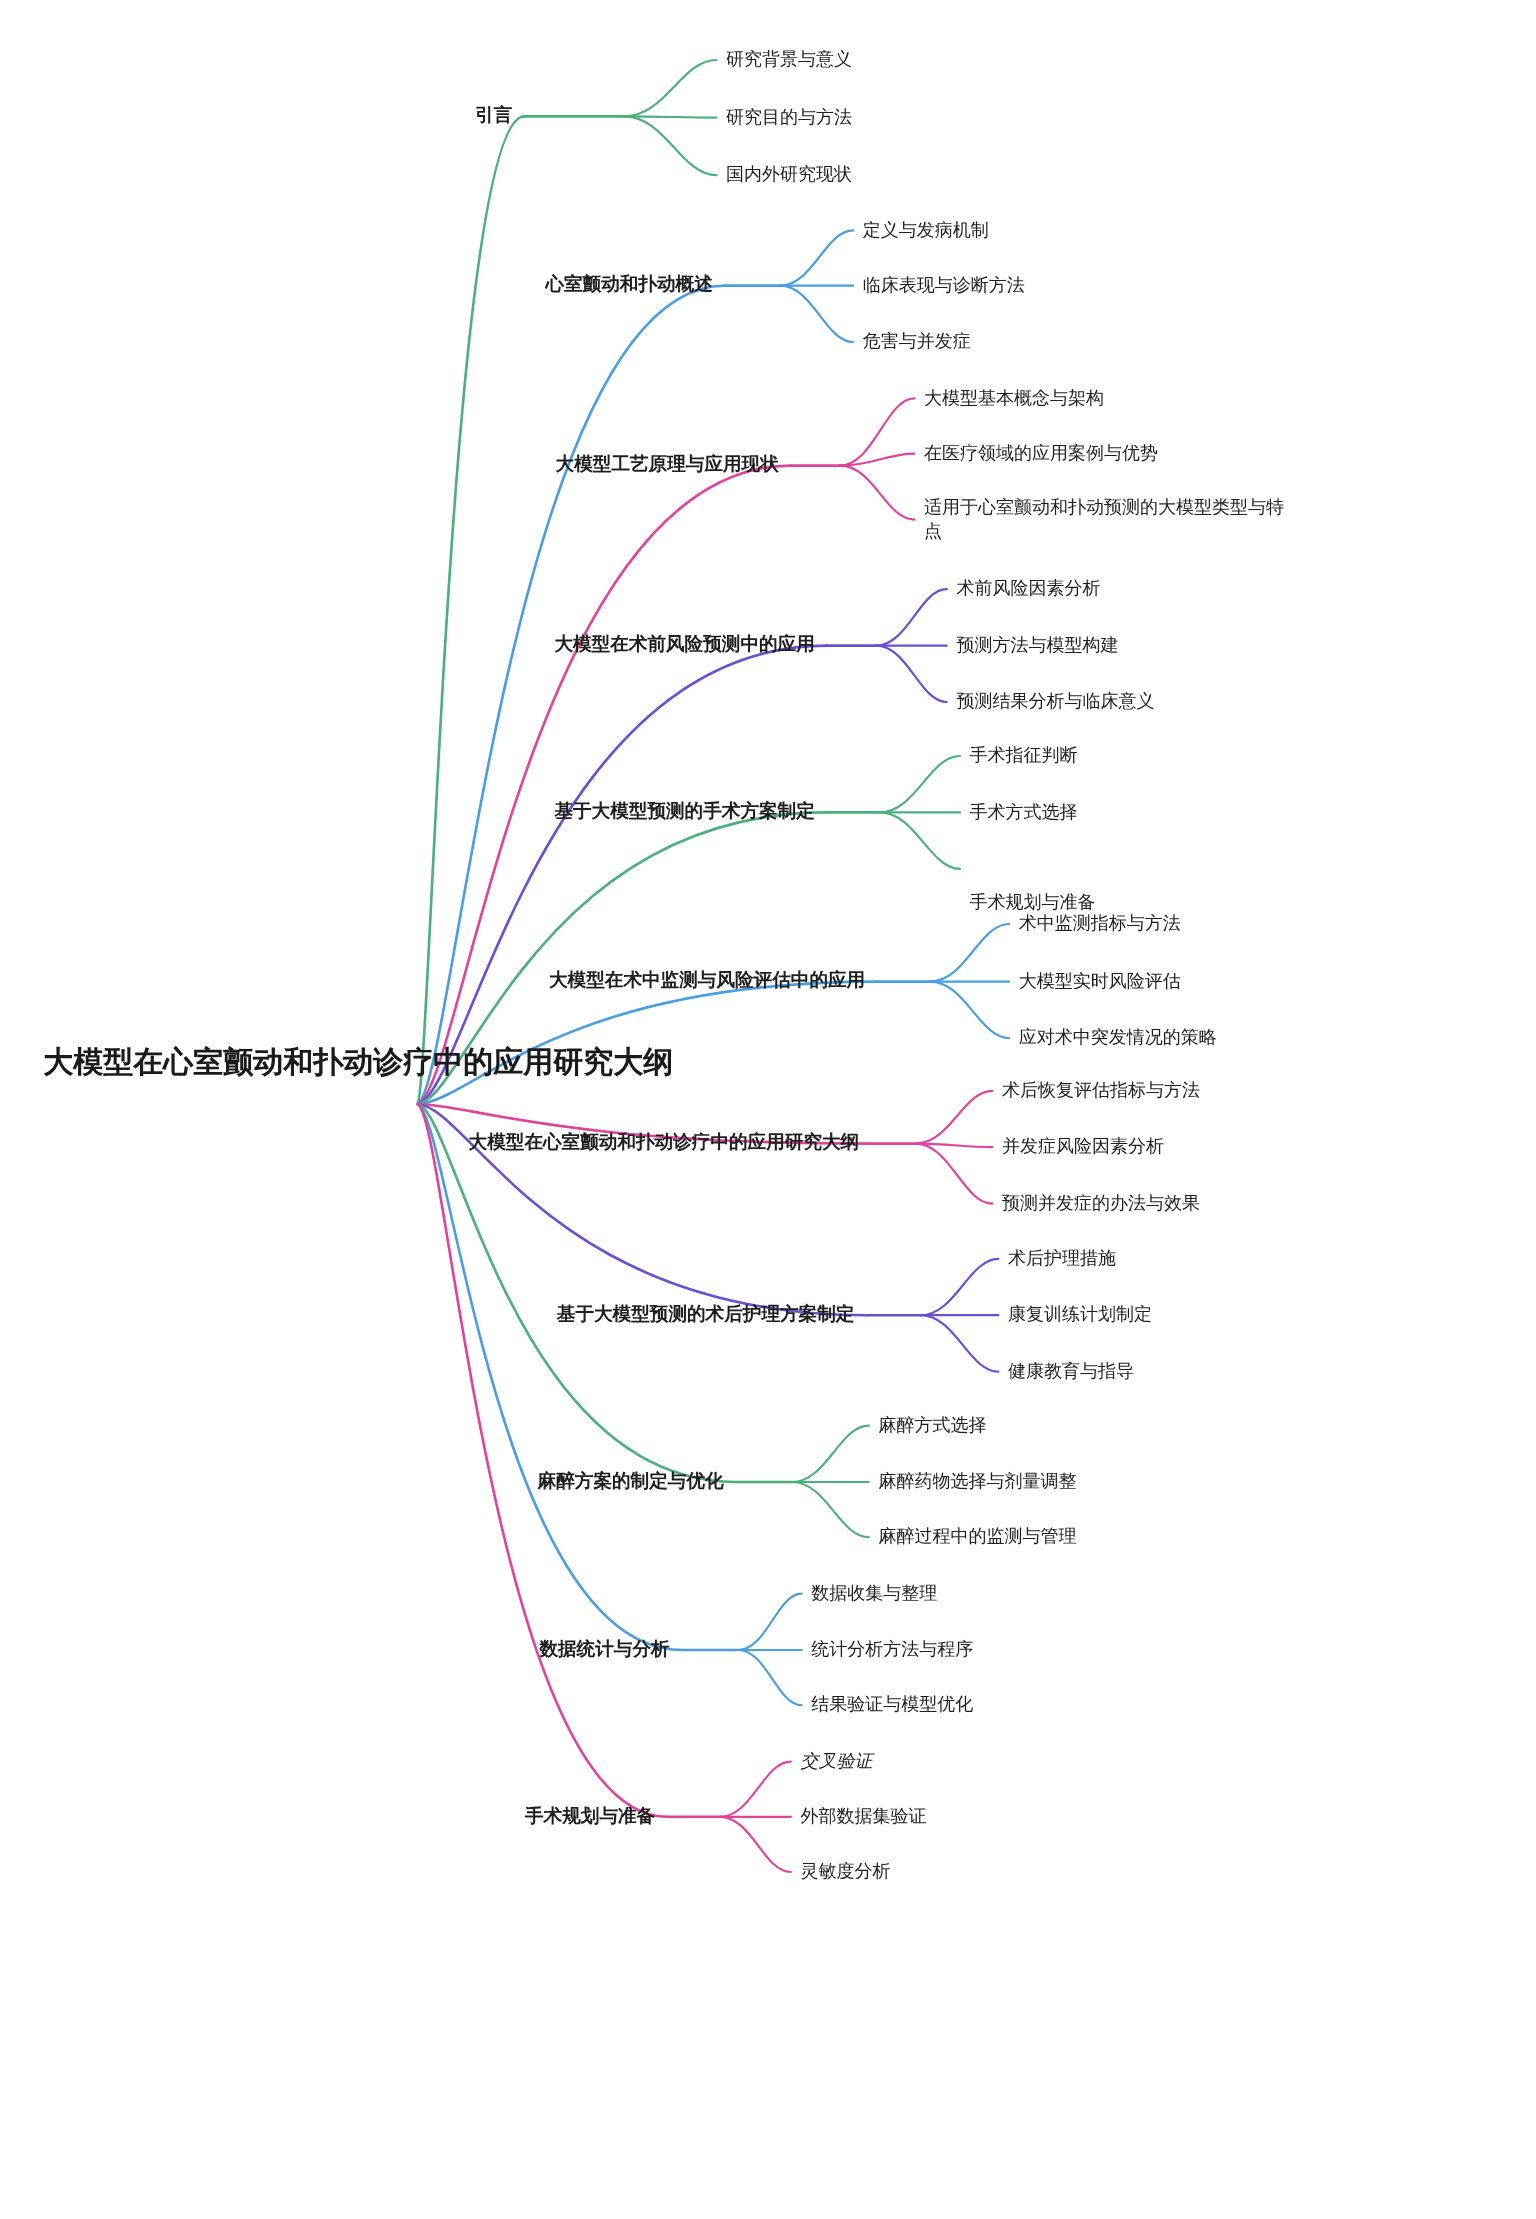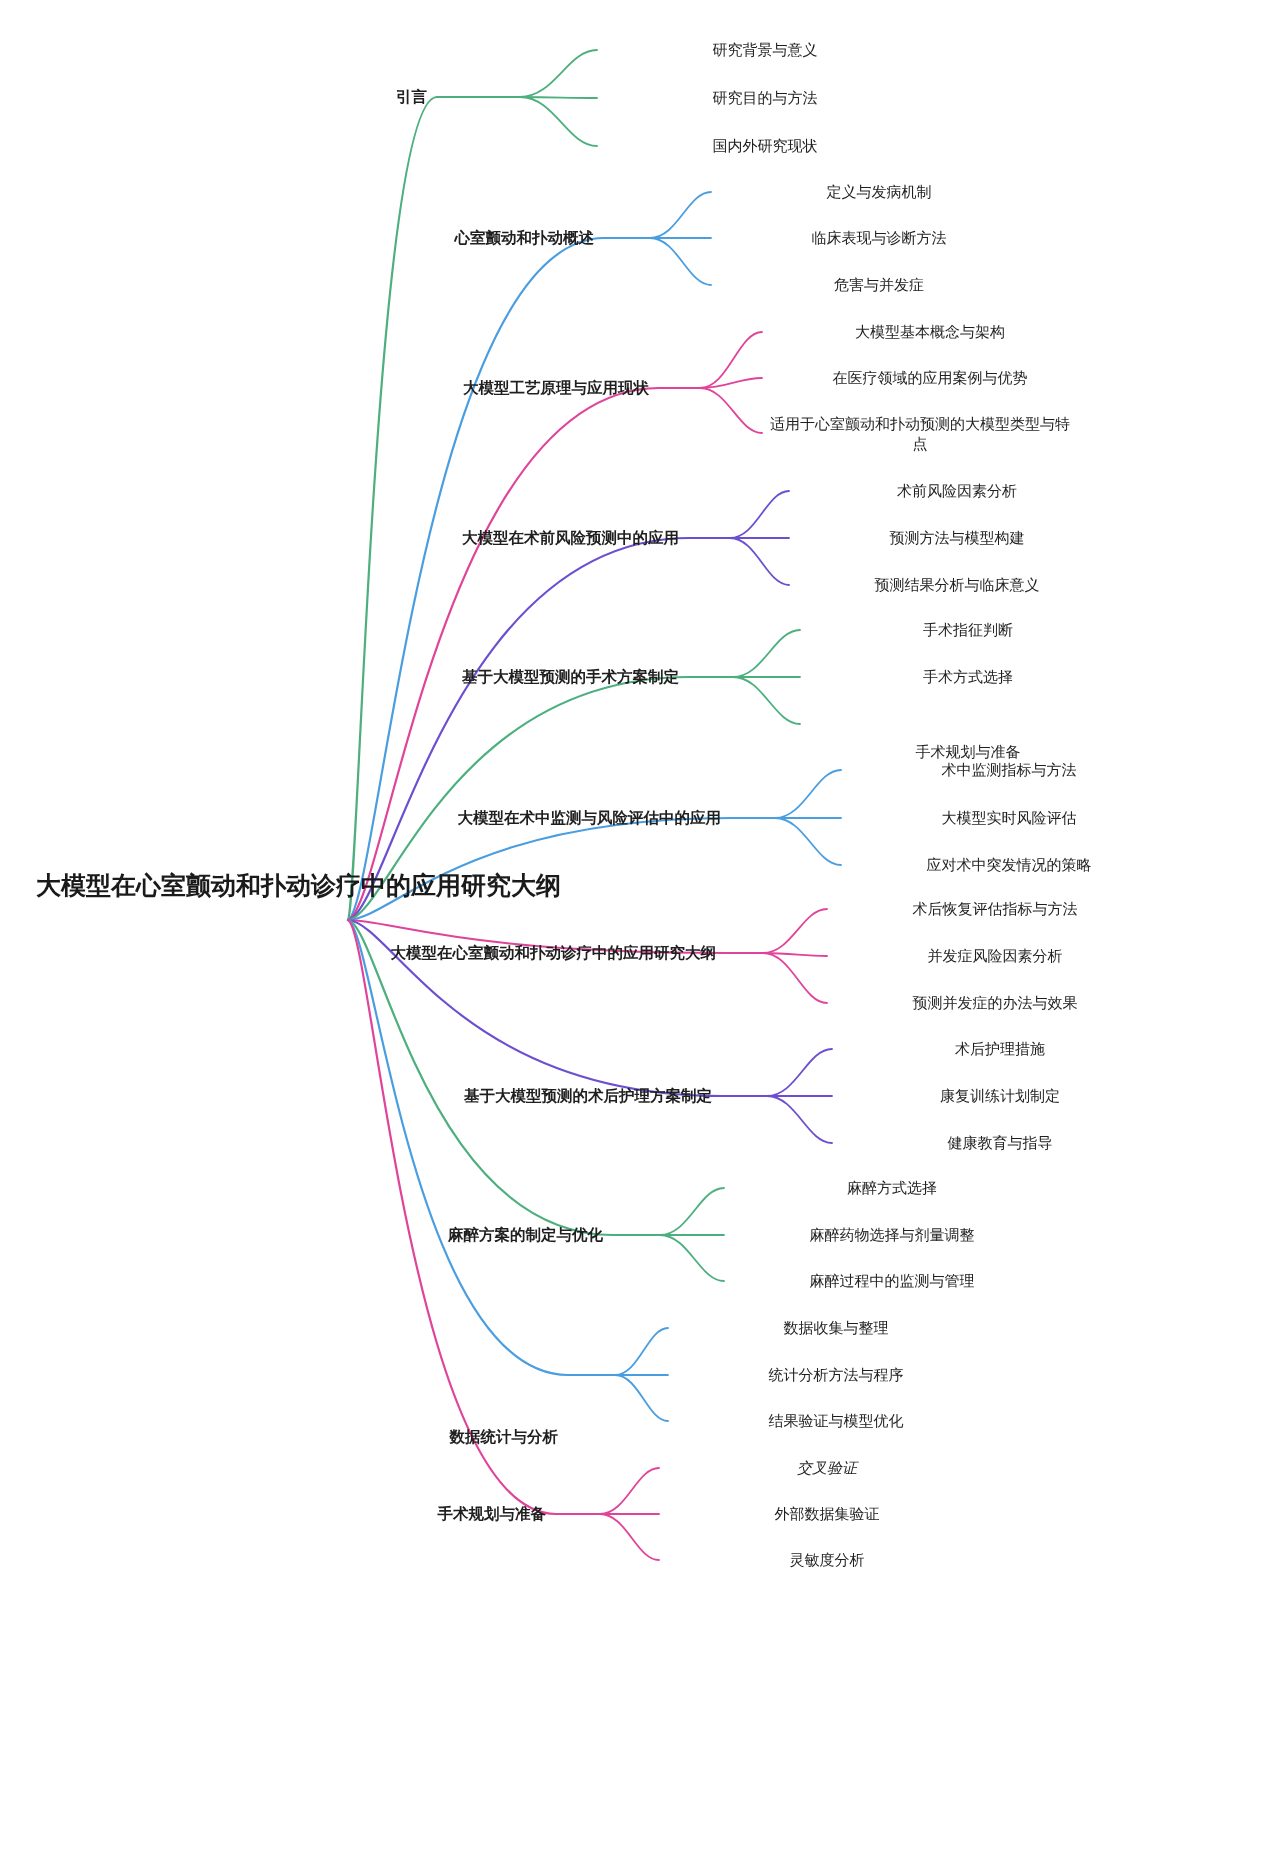--- a/index.html
+++ b/index.html
@@ -48,21 +48,21 @@
     color: #1f1f1f;
     line-height: 1.3;
     text-align: right;
     transform: translateY(-50%);
   }
   .leaf-label {
     font-size: 15px;
     font-weight: normal;
     color: #1f1f1f;
     line-height: 1.3;
-    text-align: center;
+    text-align: left;
     transform: translateY(-50%);
   }
 </style>
 </head>
 <body>
 
 <div id="mindmap">
   <svg class="links" id="links-svg" viewBox="0 0 1280 1849">
       <path d="M 348 920 C 358.68 903.54, 374.7 97, 437 97" fill="none" stroke="#4caf7d" stroke-width="2.2" stroke-linecap="round"></path>
       <path d="M 437 97 L 520 97" fill="none" stroke="#4caf7d" stroke-width="2.2" stroke-linecap="round"></path>
@@ -151,21 +151,21 @@
       <div class="node leaf-label" style="left: 835px; top: 956px; width: 320px;">并发症风险因素分析</div>
       <div class="node leaf-label" style="left: 835px; top: 1003px; width: 320px;">预测并发症的办法与效果</div>
       <div class="node branch-label" style="left: 362px; width: 350px; top: 1096px;">基于大模型预测的术后护理方案制定</div>
       <div class="node leaf-label" style="left: 840px; top: 1049px; width: 320px;">术后护理措施</div>
       <div class="node leaf-label" style="left: 840px; top: 1096px; width: 320px;">康复训练计划制定</div>
       <div class="node leaf-label" style="left: 840px; top: 1143px; width: 320px;">健康教育与指导</div>
       <div class="node branch-label" style="left: 253px; width: 350px; top: 1235px;">麻醉方案的制定与优化</div>
       <div class="node leaf-label" style="left: 732px; top: 1188px; width: 320px;">麻醉方式选择</div>
       <div class="node leaf-label" style="left: 732px; top: 1235px; width: 320px;">麻醉药物选择与剂量调整</div>
       <div class="node leaf-label" style="left: 732px; top: 1281px; width: 320px;">麻醉过程中的监测与管理</div>
-      <div class="node branch-label" style="left: 208px; width: 350px; top: 1437px;">数据统计与分析</div>
+      <div class="node branch-label" style="left: 208px; width: 350px; top: 1375px;">数据统计与分析</div>
       <div class="node leaf-label" style="left: 676px; top: 1328px; width: 320px;">数据收集与整理</div>
       <div class="node leaf-label" style="left: 676px; top: 1375px; width: 320px;">统计分析方法与程序</div>
       <div class="node leaf-label" style="left: 676px; top: 1421px; width: 320px;">结果验证与模型优化</div>
       <div class="node branch-label" style="left: 196px; width: 350px; top: 1514px;">手术规划与准备</div>
       <div class="node leaf-label" style="left: 667px; top: 1468px; width: 320px; font-style: italic;">交叉验证</div>
       <div class="node leaf-label" style="left: 667px; top: 1514px; width: 320px;">外部数据集验证</div>
       <div class="node leaf-label" style="left: 667px; top: 1560px; width: 320px;">灵敏度分析</div>
     </div>
 </div>
 

